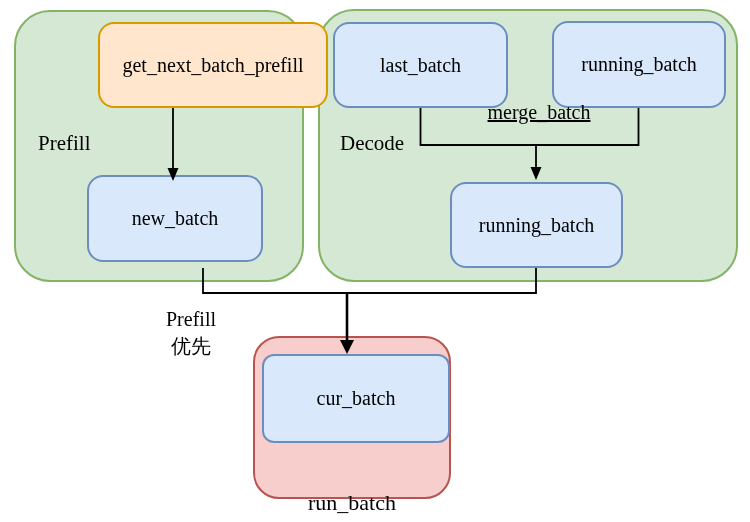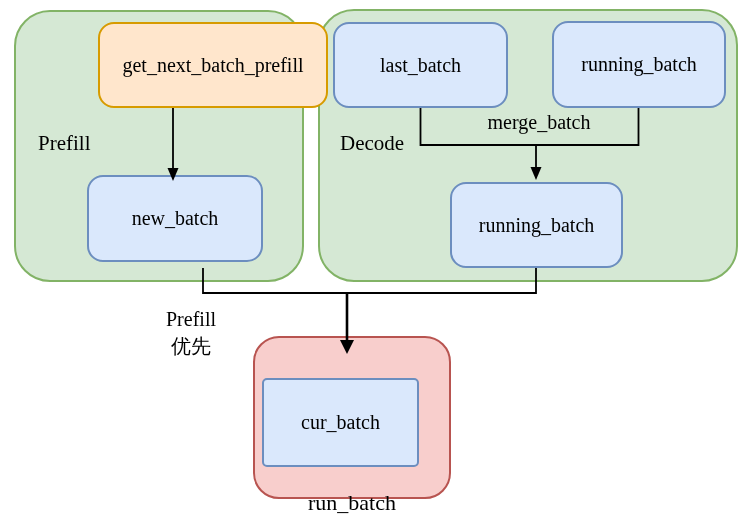--- a/index.html
+++ b/index.html
@@ -102,31 +102,31 @@
   </div>
 
   <div class="node blue" style="left:552px; top:21px; width:174px; height:87px;">
     <span>running_batch</span>
   </div>
 
   <div class="node blue" style="left:450px; top:182px; width:173px; height:86px;">
     <span>running_batch</span>
   </div>
 
-  <div class="node blue" style="left:262px; top:354px; width:157px; height:89px; border-radius:5px;margin-top:24px;">
+  <div class="node blue" style="left:262px; top:354px; width:188px; height:89px; border-radius:12px;">
     <span>cur_batch</span>
   </div>
 
   <div class="lbl" style="left:38px; top:131px;">Prefill</div>
 
   <div class="lbl" style="left:340px; top:131px;">Decode</div>
 
   <div class="run-label" style="left:253px; top:458px; width:198px;">run_batch</div>
 
-  <div class="edge-label" style="left:469px; top:111px; width:140px;">merge_batch</div>
+  <div class="edge-label" style="left:469px; top:101px; width:140px;text-decoration:underline;">merge_batch</div>
 
   <div class="note" style="left:141px; top:306px; width:100px;">
     <div>Prefill</div>
     <div>优先</div>
   </div>
 
   <svg class="wires" width="750" height="522" viewBox="0 0 750 522">
 
     <g>
       <path d="M173 108 L173 169" stroke="#000000" stroke-width="1.8" fill="none"></path>

